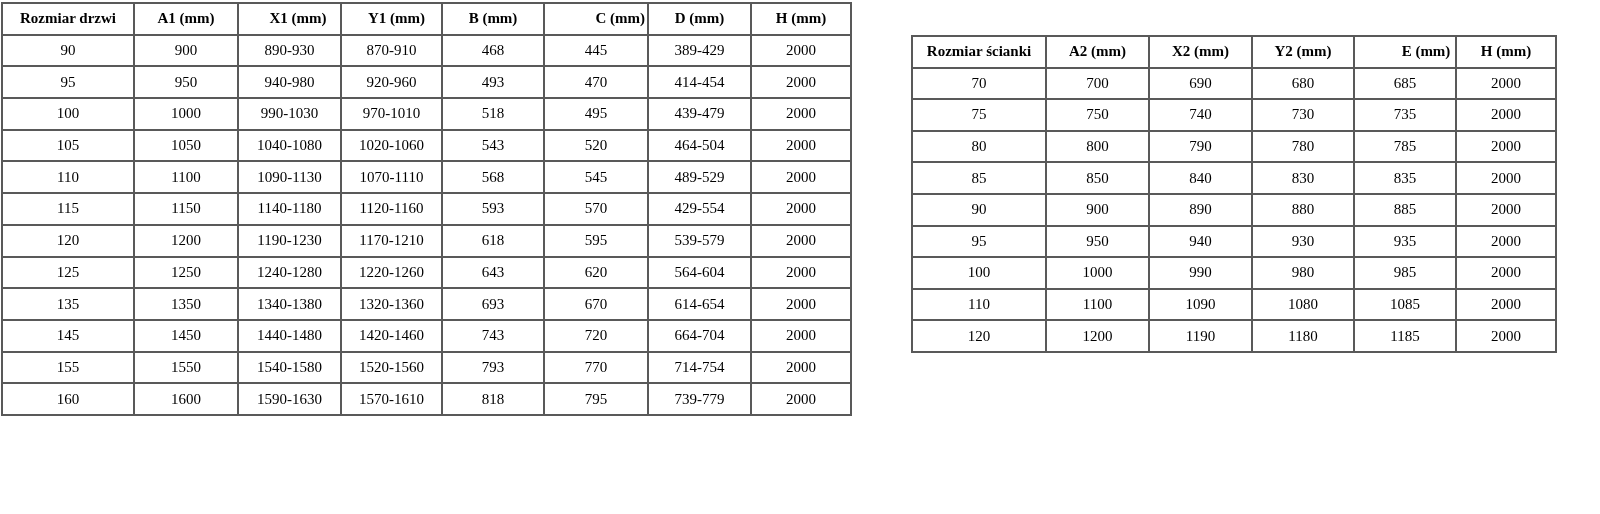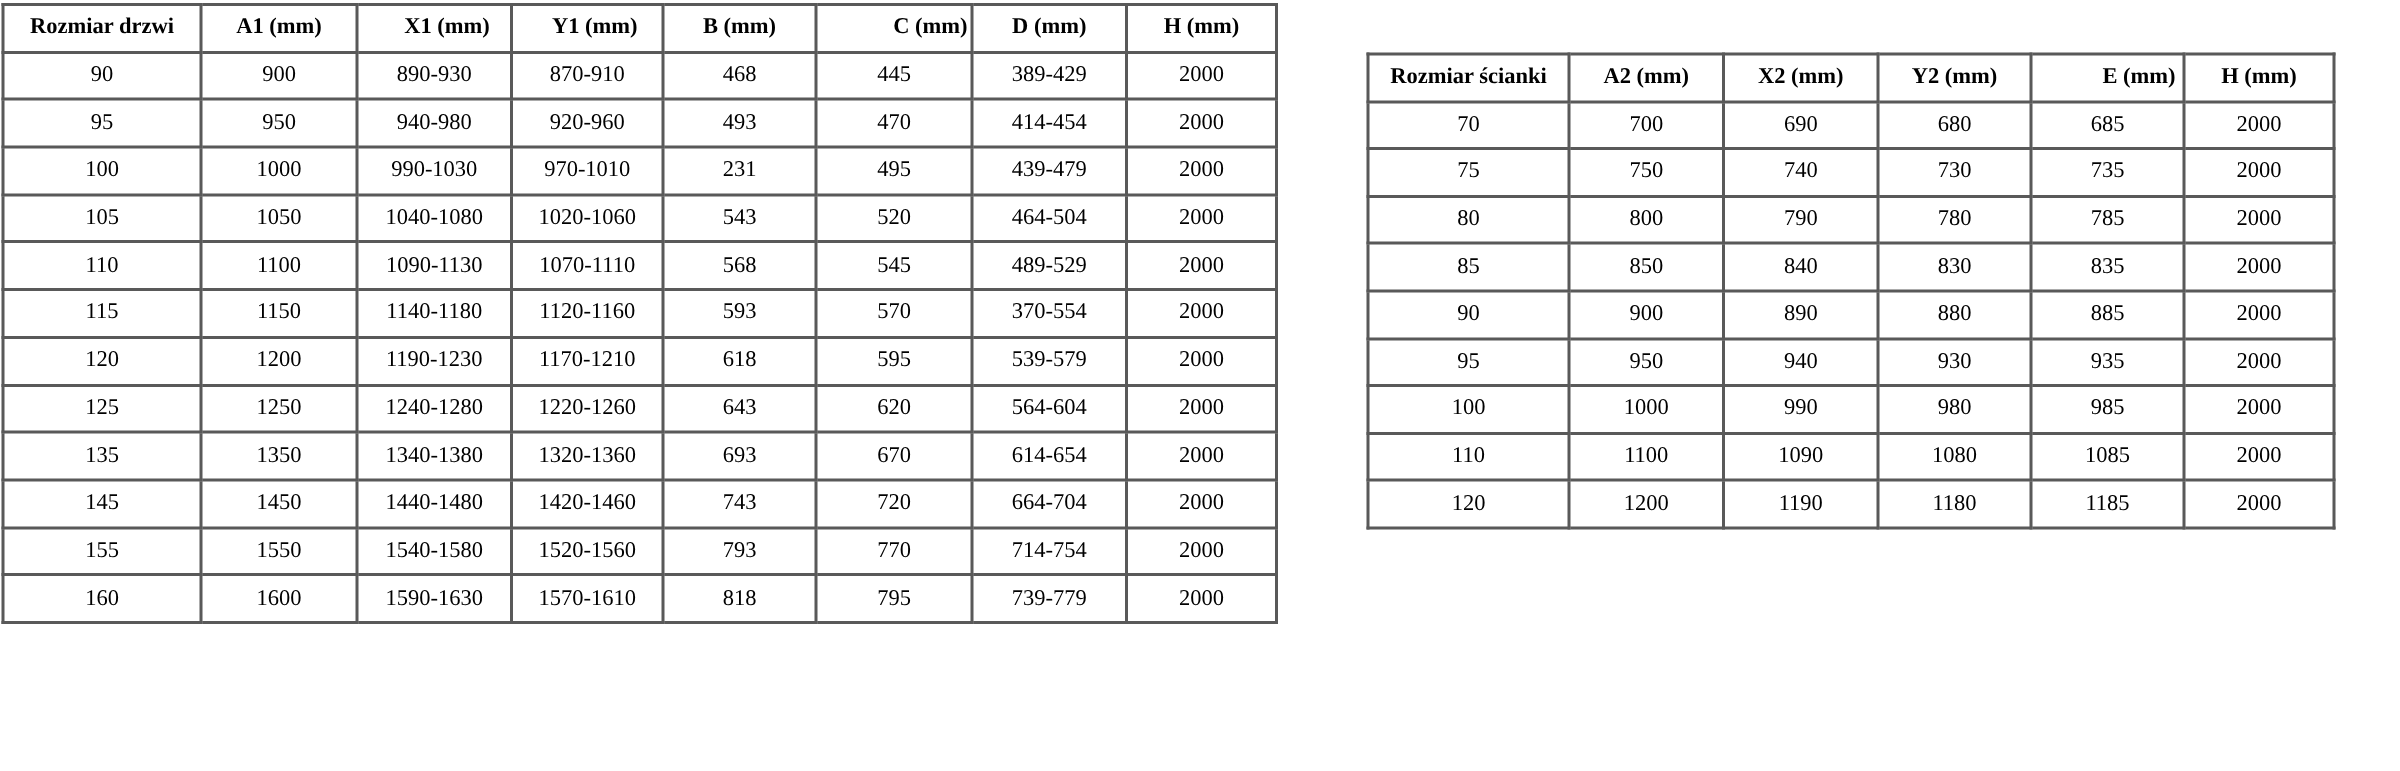--- a/index.html
+++ b/index.html
@@ -98,21 +98,21 @@
           <td>493</td>
           <td>470</td>
           <td>414-454</td>
           <td>2000</td>
         </tr>
         <tr>
           <td>100</td>
           <td>1000</td>
           <td>990-1030</td>
           <td>970-1010</td>
-          <td>231</td>
+          <td>518</td>
           <td>495</td>
           <td>439-479</td>
           <td>2000</td>
         </tr>
         <tr>
           <td>105</td>
           <td>1050</td>
           <td>1040-1080</td>
           <td>1020-1060</td>
           <td>543</td>
@@ -130,21 +130,21 @@
           <td>489-529</td>
           <td>2000</td>
         </tr>
         <tr>
           <td>115</td>
           <td>1150</td>
           <td>1140-1180</td>
           <td>1120-1160</td>
           <td>593</td>
           <td>570</td>
-          <td>370-554</td>
+          <td>429-554</td>
           <td>2000</td>
         </tr>
         <tr>
           <td>120</td>
           <td>1200</td>
           <td>1190-1230</td>
           <td>1170-1210</td>
           <td>618</td>
           <td>595</td>
           <td>539-579</td>

